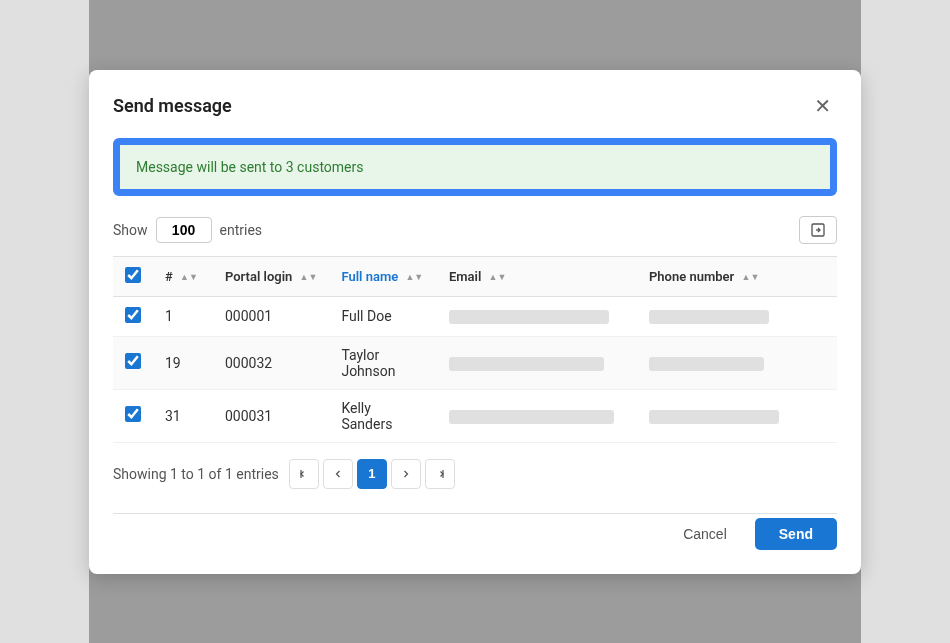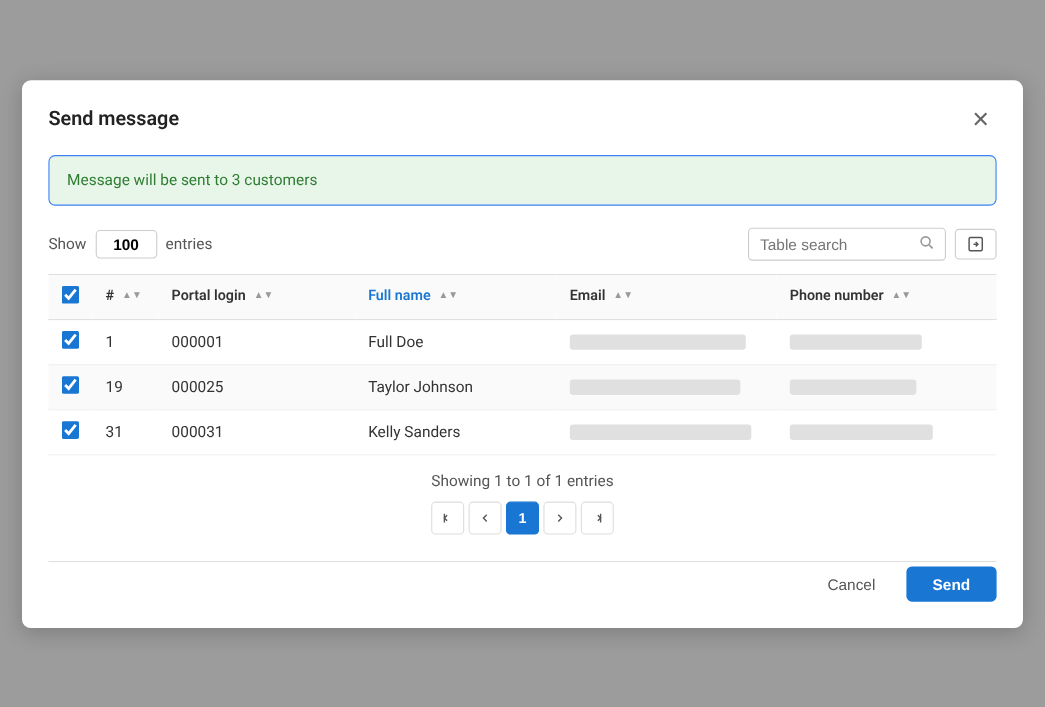--- a/index.html
+++ b/index.html
@@ -7,21 +7,21 @@
       background: #e0e0e0;
       display: flex;
       align-items: center;
       justify-content: center;
       min-height: 100vh;
       font-family: -apple-system, BlinkMacSystemFont, 'Segoe UI', Roboto, sans-serif;
       font-size: 14px;
       color: #333;
     }
     .modal-overlay {
-      width: 950px;
+      width: 772px;
       height: 643px;
       display: flex;
       align-items: center;
       justify-content: center;
       background: rgba(0,0,0,0.3);
     }
     .modal {
       background: #fff;
       border-radius: 8px;
       width: 910px;
@@ -44,21 +44,21 @@
       background: none;
       border: none;
       cursor: pointer;
       font-size: 20px;
       color: #666;
       line-height: 1;
       padding: 2px 6px;
     }
     .alert-banner {
       background: #e8f5e9;
-      border: 1px solid #3b82f6;
+      border: 7px solid #3b82f6;
       border-radius: 6px;
       padding: 14px 16px;
       margin-bottom: 20px;
       color: #2e7d32;
       font-size: 14px;
     }
     .table-controls {
       display: flex;
       align-items: center;
       justify-content: space-between;
@@ -164,21 +164,20 @@
       height: 14px;
       border-radius: 3px;
       background: #e0e0e0;
       vertical-align: middle;
     }
     .pagination-row {
       display: flex;
       align-items: center;
       margin-top: 16px;
       gap: 10px;
-      flex-direction: column;
     }
     .pagination-info {
       color: #555;
       font-size: 14px;
     }
     .pagination-btns {
       display: flex;
       align-items: center;
       gap: 4px;
     }
@@ -249,29 +248,20 @@
       <span>Message will be sent to 3 customers</span>
     </div>
 
     <div class="table-controls">
       <div class="show-entries">
         <span>Show</span>
         <input class="entries-input" type="text" value="100" style="">
         <span>entries</span>
       </div>
       <div class="search-group">
-        <div class="search-box">
-          <input type="text" placeholder="Table search" style="">
-          <span class="search-icon-svg">
-            <svg width="14" height="14" viewBox="0 0 24 24" fill="none" stroke="currentColor" stroke-width="2.5">
-              <circle cx="11" cy="11" r="7"></circle>
-              <line x1="16.5" y1="16.5" x2="22" y2="22"></line>
-            </svg>
-          </span>
-        </div>
         <button class="export-btn">
           <svg width="16" height="16" viewBox="0 0 24 24" fill="none" stroke="#555" stroke-width="2">
             <rect x="3" y="3" width="18" height="18" rx="2"></rect>
             <line x1="9" y1="12" x2="15" y2="12"></line>
             <polyline points="12 9 15 12 12 15"></polyline>
           </svg>
         </button>
       </div>
     </div>
 
@@ -314,21 +304,21 @@
           <td>Full Doe</td>
           <td><span class="redacted-block" style="width:160px;"></span></td>
           <td><span class="redacted-block" style="width:120px;"></span></td>
         </tr>
 
         <tr>
           <td class="checkbox-cell">
             <input type="checkbox" class="custom-checkbox" checked="" style="">
           </td>
           <td>19</td>
-          <td>000025</td>
+          <td>000032</td>
           <td>Taylor Johnson</td>
           <td><span class="redacted-block" style="width:155px;"></span></td>
           <td><span class="redacted-block" style="width:115px;"></span></td>
         </tr>
 
         <tr>
           <td class="checkbox-cell">
             <input type="checkbox" class="custom-checkbox" checked="" style="">
           </td>
           <td>31</td>

